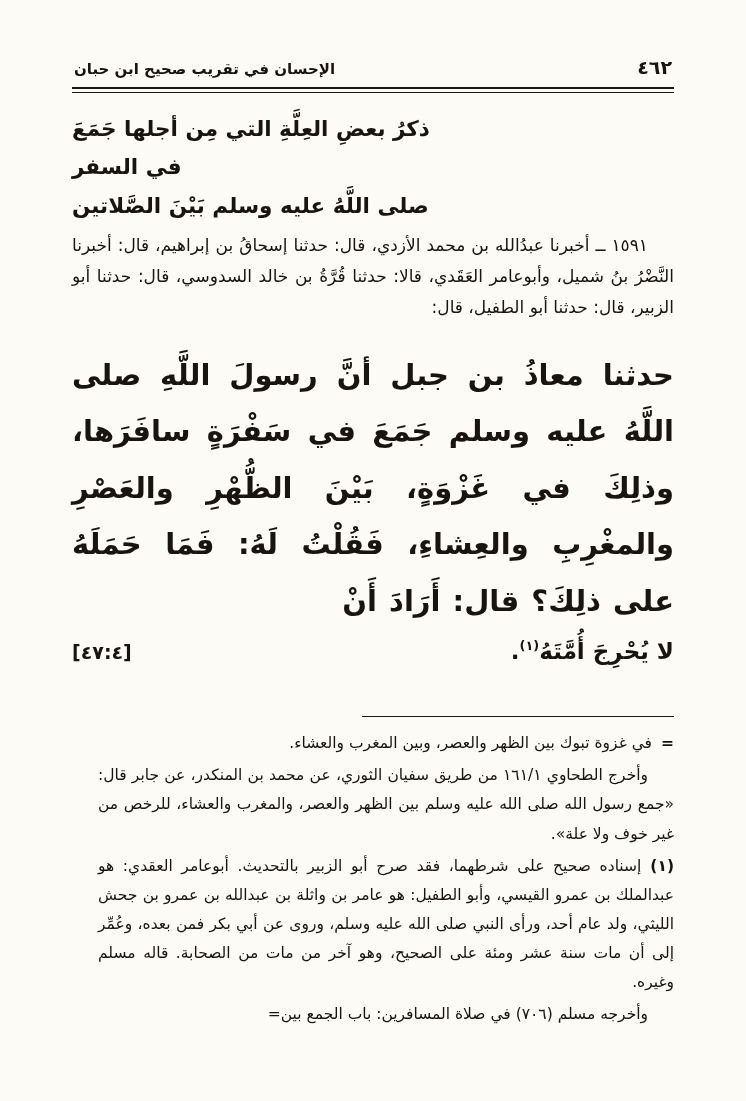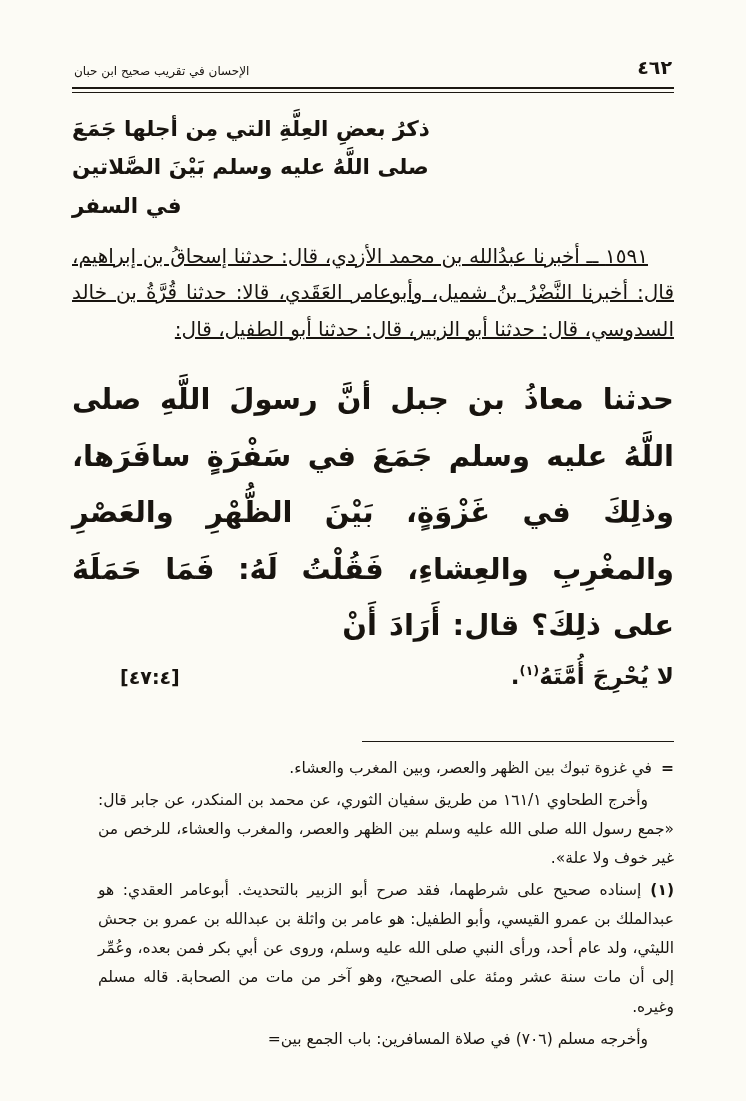--- a/index.html
+++ b/index.html
@@ -27,48 +27,47 @@
     justify-content: space-between;
     align-items: flex-end;
     padding: 0 2px;
   }
   .page-num {
     font-size: 19px;
     font-weight: bold;
     letter-spacing: 1px;
   }
   .book-title {
-    font-size: 12px;
-    font-weight: normal;
+    font-size: 15px;
+    font-weight: bold;
   }
   .double-rule {
     margin-top: 9px;
     height: 6px;
     border-top: 2.5px solid #1c1812;
     border-bottom: 1.2px solid #1c1812;
   }
 
   
   .chapter-title {
     margin-top: 17px;
     text-align: left;
     font-size: 21.5px;
     font-weight: bold;
     line-height: 1.78;
   }
   .t-line { display: block; }
 
   
   .isnad {
-    margin-top: 13px;
-    font-size: 20px;
+    margin-top: 5px;
+    font-size: 17px;
     line-height: 1.82;
     text-align: justify;
     text-indent: 26px;
-    text-decoration: underline;
   }
 
   
   .matn {
     margin-top: 24px;
     font-size: 29px;
     font-weight: bold;
     line-height: 1.95;
     text-align: justify;
     word-spacing: 2px;
@@ -83,21 +82,20 @@
   }
   .fn-ref {
     font-size: 13px;
     font-weight: bold;
     vertical-align: super;
     line-height: 0;
   }
   .hadith-ref {
     font-size: 19px;
     font-weight: bold;
-    margin-left: 48px;
   }
 
   
   .footnotes {
     margin-top: 42px;
     padding-left: 26px;
     font-size: 15.5px;
     line-height: 1.88;
   }
   .fn-rule {
@@ -123,22 +121,22 @@
 
   <header class="running-head">
     <span class="page-num">٤٦٢</span>
     <span class="book-title">الإحسان في تقريب صحيح ابن حبان</span>
   </header>
 
   <div class="double-rule"></div>
 
   <h1 class="chapter-title">
     <span class="t-line">ذكرُ بعضِ العِلَّةِ التي مِن أجلها جَمَعَ</span>
+    <span class="t-line">في السفر</span>
     <span class="t-line">صلى اللَّهُ عليه وسلم بَيْنَ الصَّلاتين</span>
-    <span class="t-line">في السفر</span>
   </h1>
 
   <p class="isnad">١٥٩١ ــ أخبرنا عبدُالله بن محمد الأزدي، قال: حدثنا إسحاقُ بن إبراهيم، قال: أخبرنا النَّضْرُ بنُ شميل، وأبوعامر العَقَدي، قالا: حدثنا قُرَّةُ بن خالد السدوسي، قال: حدثنا أبو الزبير، قال: حدثنا أبو الطفيل، قال:</p>
 
   <p class="matn">حدثنا معاذُ بن جبل أنَّ رسولَ اللَّهِ صلى اللَّهُ عليه وسلم جَمَعَ في سَفْرَةٍ سافَرَها، وذلِكَ في غَزْوَةٍ، بَيْنَ الظُّهْرِ والعَصْرِ والمغْرِبِ والعِشاءِ، فَقُلْتُ لَهُ: فَمَا حَمَلَهُ على ذلِكَ؟ قال: أَرَادَ أَنْ</p>
 
   <div class="matn-last">
     <span>
       <span>لا يُحْرِجَ أُمَّتَهُ</span><sup class="fn-ref">(١)</sup><span>.</span>
     </span>

